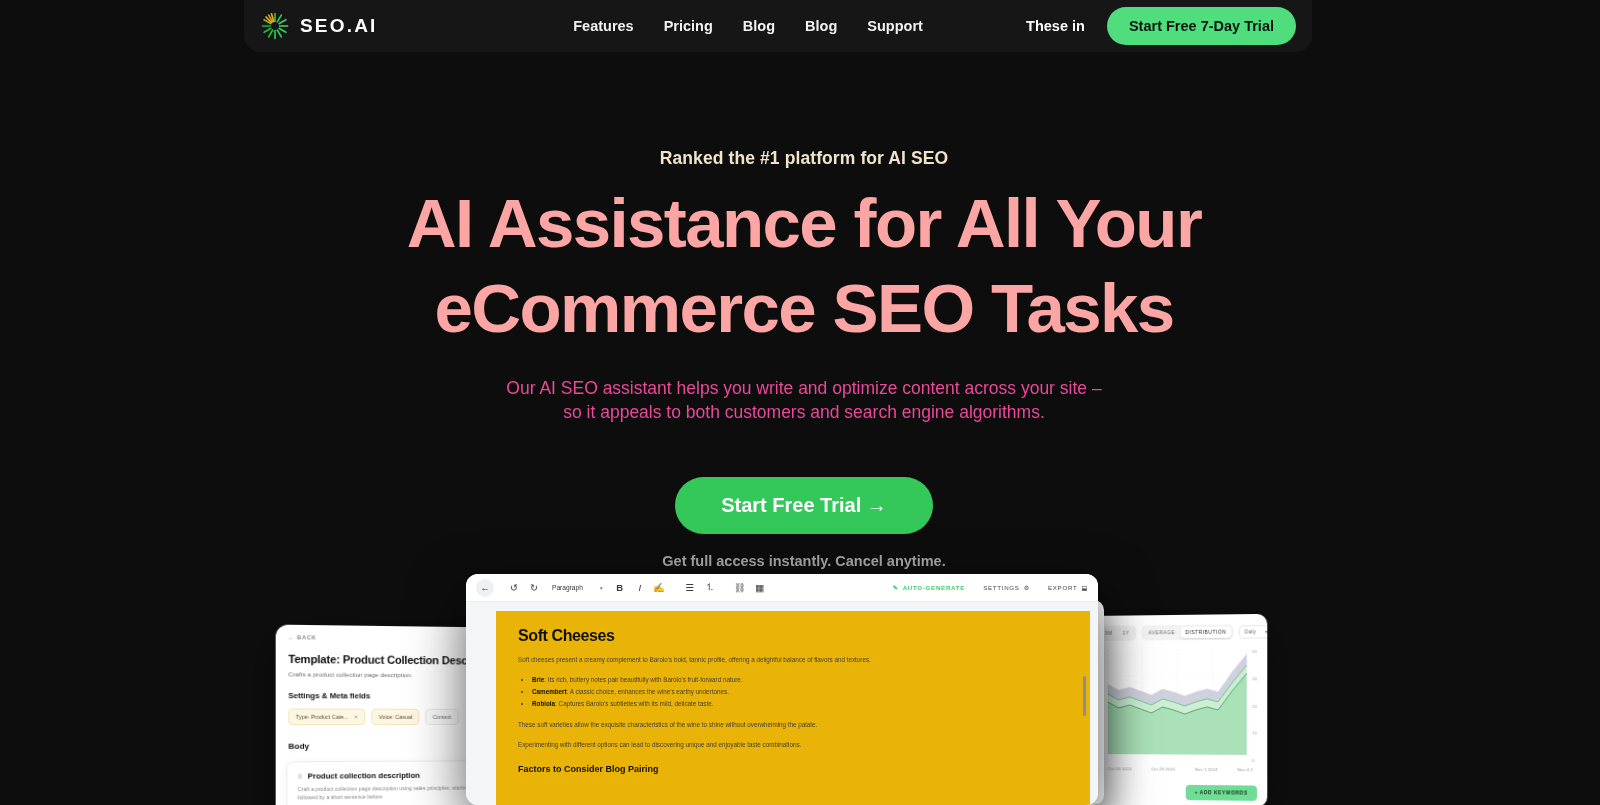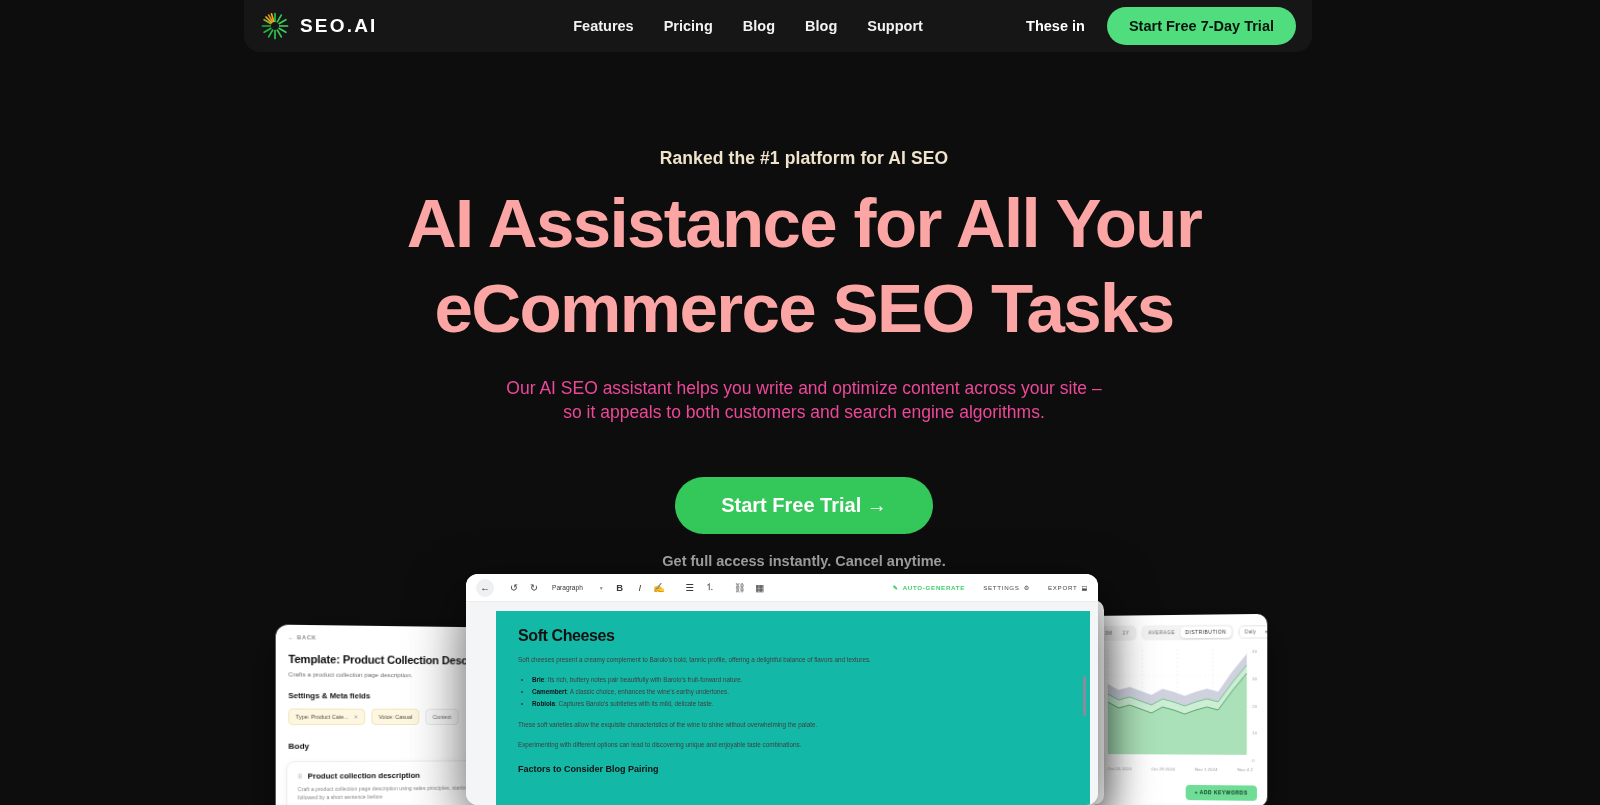--- a/index.html
+++ b/index.html
@@ -150,21 +150,21 @@
     cursor: pointer; white-space: nowrap;
   }
   .tb-txt {
     display: flex; align-items: center; gap: 4px;
     color: #4a4a4a; font-size: 6.2px; letter-spacing: .7px;
     margin-left: 18px; cursor: pointer; white-space: nowrap;
   }
   .ed-stage { flex: 1; background: #f4f5f6; position: relative; padding: 9px 0 0 0; }
   .ed-doc {
     position: absolute; left: 30px; right: 8px; top: 9px; bottom: 0;
-    background: #14b8a6; padding: 16px 22px 0 22px; overflow: hidden;
+    background: #eab308; padding: 16px 22px 0 22px; overflow: hidden;
   }
   .doc-h1 { font-size: 16px; font-weight: 700; color: #111; letter-spacing: -.4px; }
   .doc-p { font-size: 6.3px; color: #3f3f3f; line-height: 1.62; margin-top: 10px; }
   .doc-ul { margin: 9px 0 0 14px; }
   .doc-ul li { font-size: 6.3px; color: #3f3f3f; line-height: 1.9; }
   .doc-ul li b { color: #111; }
   .doc-h2 { font-size: 9px; font-weight: 700; color: #111; margin-top: 14px; }
   .ed-scroll {
     position: absolute; right: 12px; top: 74px;
     width: 3px; height: 40px; background: #8b8b9b; border-radius: 3px;

